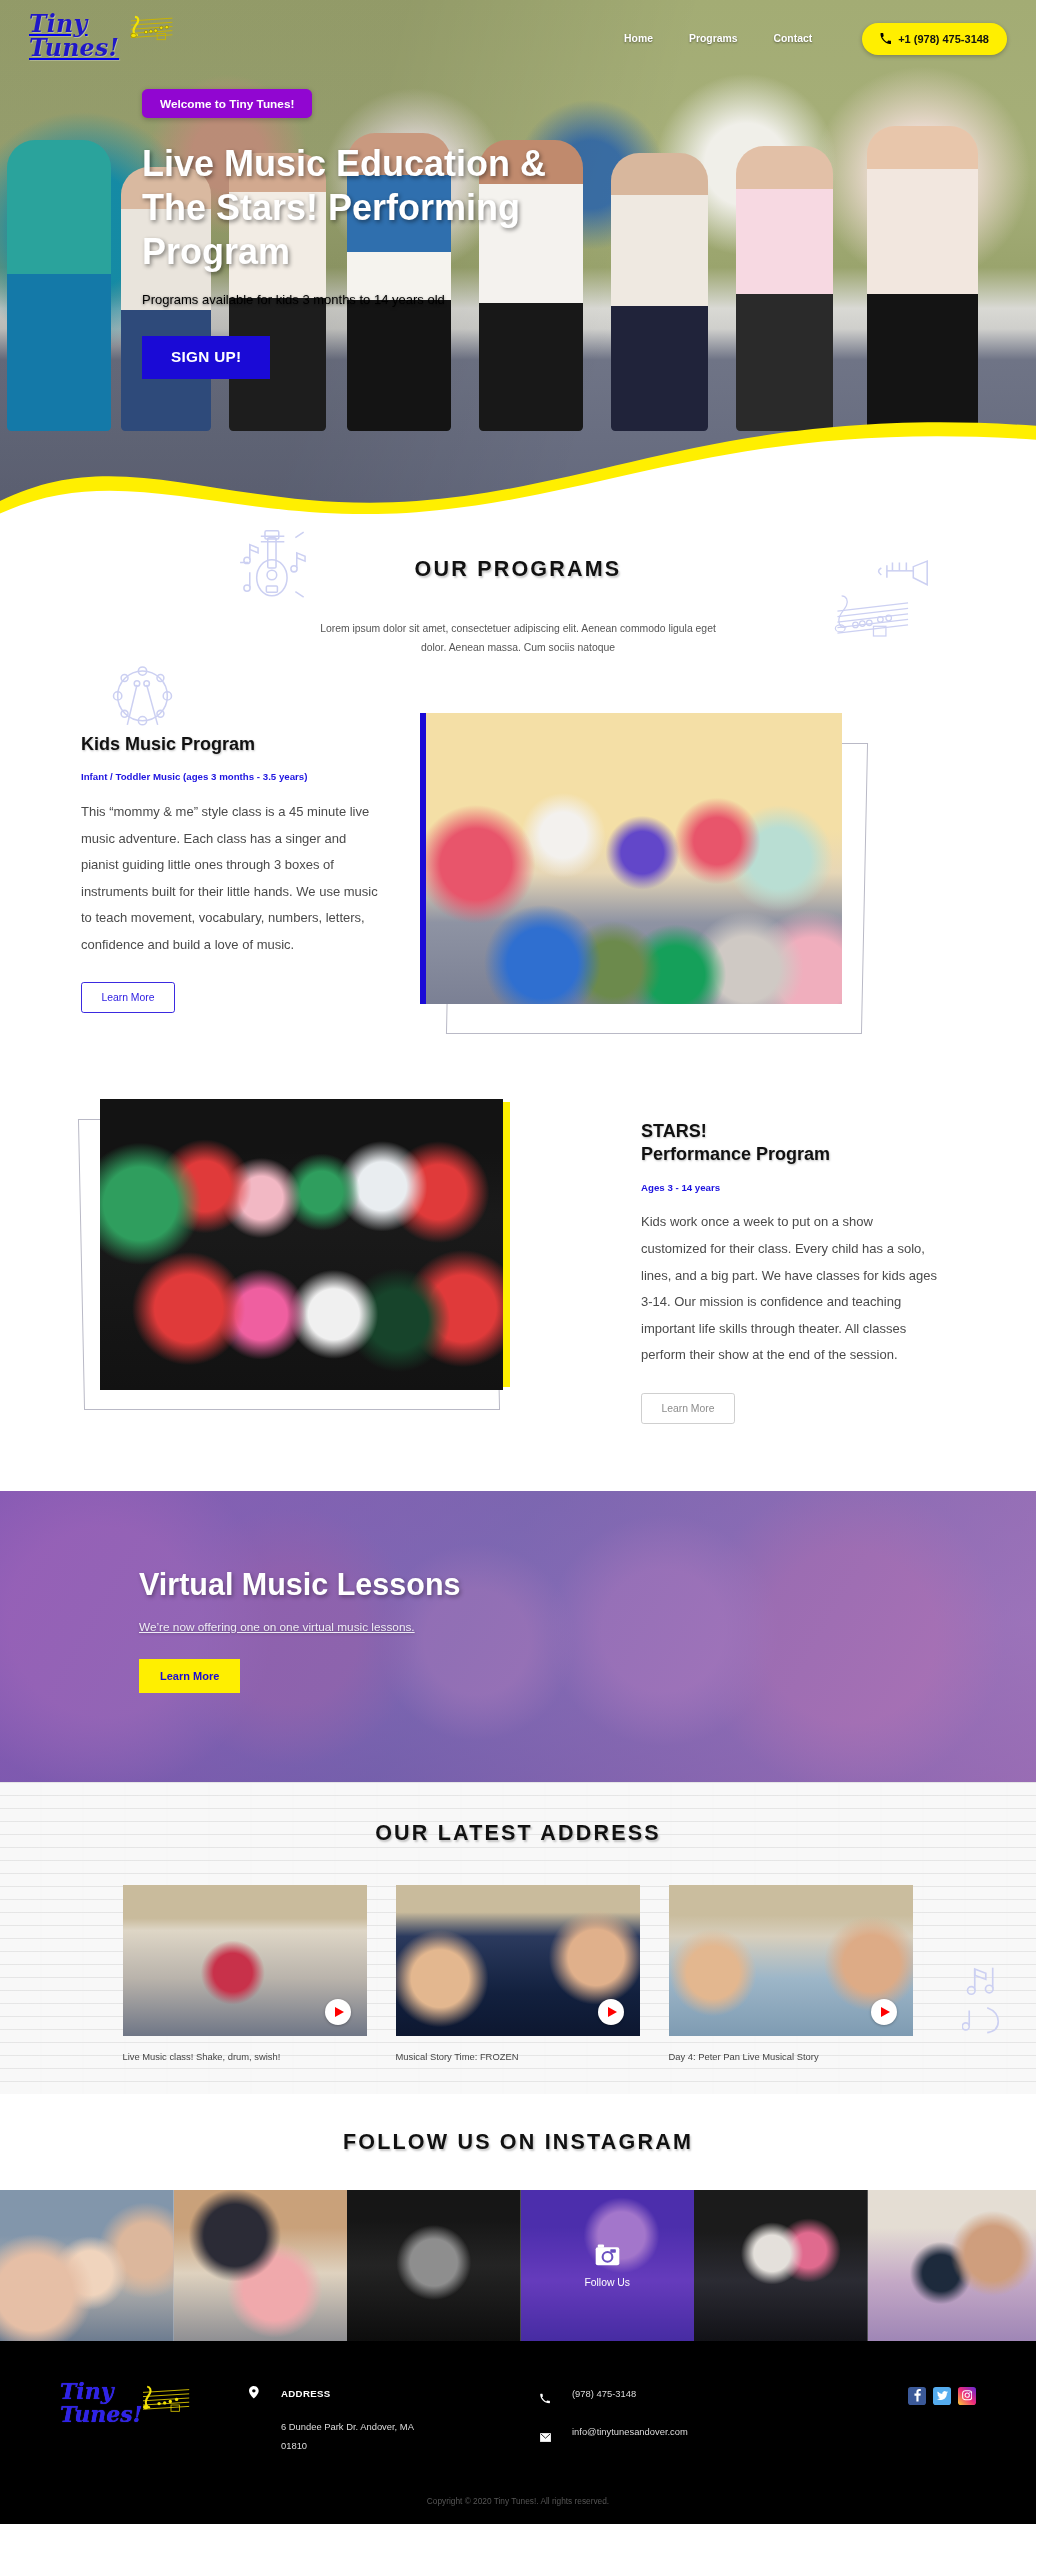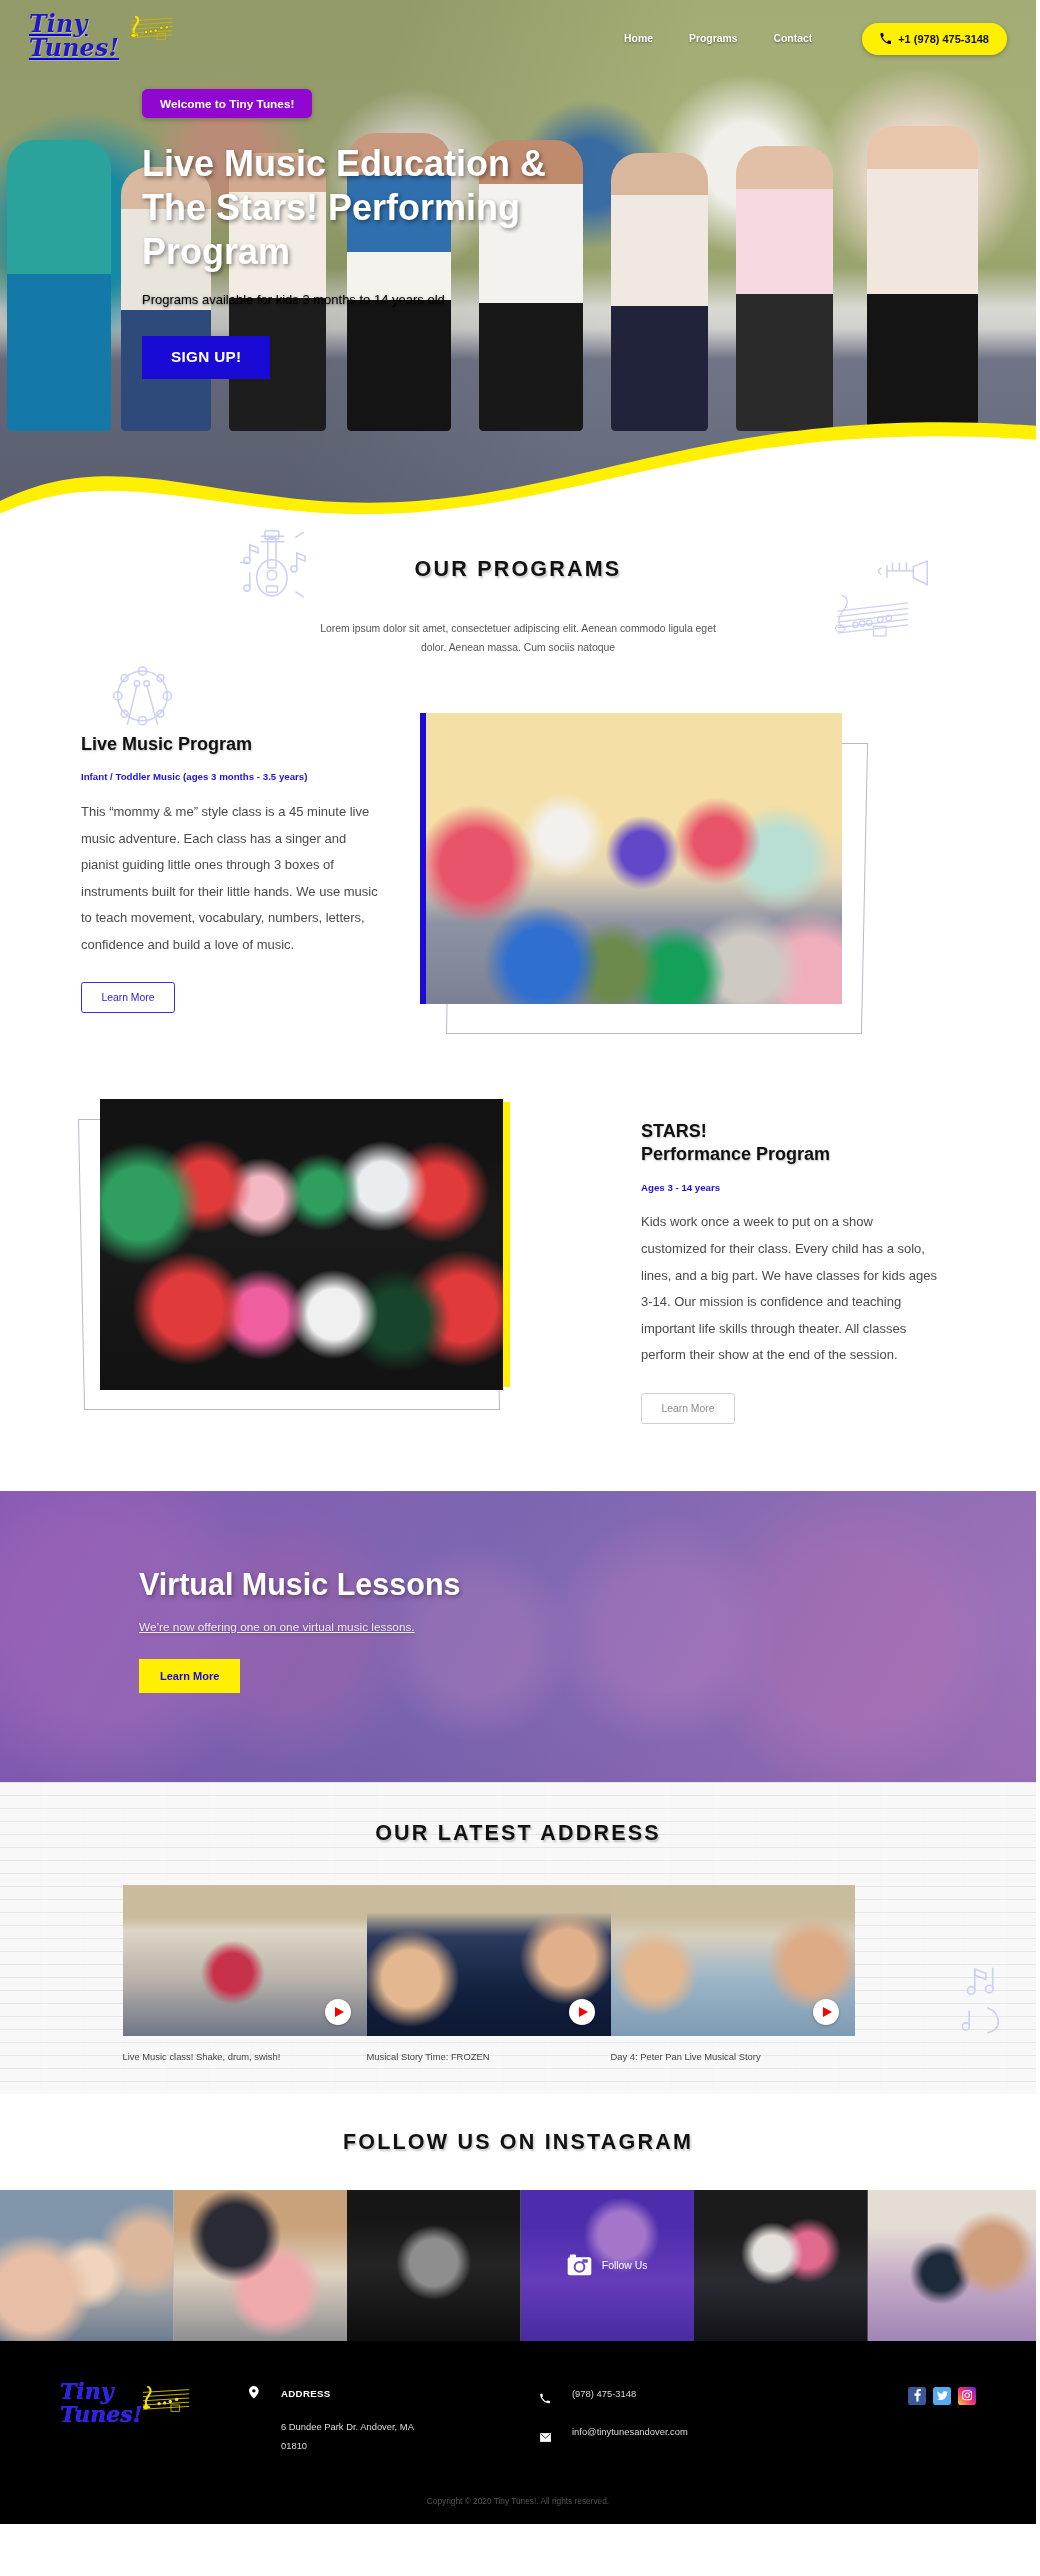--- a/index.html
+++ b/index.html
@@ -212,21 +212,21 @@
 
   
   .videos { position:relative; background:#f1f1f1; padding: 39px 0 32px; }
   .videos:before {
     content:""; position:absolute; inset:0; opacity:.55;
     background:
       repeating-linear-gradient(0deg, rgba(255,255,255,.9) 0 11.8px, rgba(219,219,219,.9) 11.8px 13px),
       repeating-linear-gradient(90deg, rgba(255,255,255,0) 0 40px, rgba(219,219,219,.85) 40px 42px);
   }
   .videos-inner { position:relative; z-index:2; }
-  .video-grid { width: 791px; margin: 39px auto 0; display:flex; }
+  .video-grid { width: 791px; margin: 39px auto 0; display:flex; gap: 29px; }
   .video-card { width: 244px; }
   .video-thumb { position:relative; width:100%; height: 151px; background-size:cover; }
   .vt1 { background-image:
       radial-gradient(circle at 45% 58%, #c8314a 0 12%, rgba(200,49,74,0) 20%),
       linear-gradient(to bottom,#c9bb9c 0 22%, #ded6c6 30%, #b9b3ab 62%, #6f7686 100%); }
   .vt2 { background-image:
       radial-gradient(circle at 18% 62%, #e3b78f 0 13%, rgba(227,183,143,0) 22%),
       radial-gradient(circle at 82% 48%, #e0b08b 0 13%, rgba(224,176,139,0) 22%),
       linear-gradient(to bottom,#c9bb9c 0 18%, #2b3a5e 34%, #12203e 72%, #0d1730 100%); }
   .vt3 { background-image:
@@ -268,21 +268,21 @@
   .ig5 { background-image:
     radial-gradient(circle at 45% 42%, #e4e0db 0 14%, rgba(228,224,219,0) 24%),
     radial-gradient(circle at 66% 40%, #e06a8e 0 12%, rgba(224,106,142,0) 22%),
     linear-gradient(to bottom,#1b1b1b 0 28%, #2b2b33 60%, #121217 100%); }
   .ig6 { background-image:
     radial-gradient(circle at 72% 42%, #cf9e7d 0 18%, rgba(207,158,125,0) 28%),
     radial-gradient(circle at 42% 55%, #1d2a3c 0 14%, rgba(29,42,60,0) 24%),
     linear-gradient(to bottom,#e4ddd3 0 25%, #c4a9c6 60%, #9f86b6 100%); }
   .insta-overlay {
     position:absolute; inset:0; background: rgba(79,46,180,.48);
-    display:flex; flex-direction:row; align-items:center; justify-content:center;
+    display:flex; flex-direction:column; align-items:center; justify-content:center;
     gap: 9.7px; cursor:pointer;
   }
   .insta-follow { color:#fff; font-size:10.4px; }
 
   
   .footer { background:#000; padding: 33px 0 0; }
   .footer-inner { width: 916px; margin: 0 auto; display:flex; align-items:flex-start; }
   .f-brand { width: 187px; padding-top: 5.6px; }
   .f-brand-text {
     font-family:"DejaVu Serif", serif; font-weight:bold; font-style:italic;
@@ -460,21 +460,21 @@
           <circle cx="44" cy="46" r="3"></circle>
           <circle cx="46" cy="58" r="3"></circle>
       </g>
     </svg>
 
     <h2 class="section-title">OUR PROGRAMS</h2>
     <p class="section-lead">Lorem ipsum dolor sit amet, consectetuer adipiscing elit. Aenean commodo ligula eget dolor. Aenean massa. Cum sociis natoque</p>
 
     <div class="row row-1">
       <div class="col-text">
-        <h3 class="blk-title">Live Music Program</h3>
+        <h3 class="blk-title">Kids Music Program</h3>
         <div class="blk-ages">Infant / Toddler Music (ages 3 months - 3.5 years)</div>
         <p class="blk-body">This “mommy &amp; me” style class is a 45 minute live music adventure. Each class has a singer and pianist guiding little ones through 3 boxes of instruments built for their little hands. We use music to teach movement, vocabulary, numbers,  letters, confidence and build a love of music.</p>
         <button class="learn-btn">Learn More</button>
       </div>
       <div class="col-img">
         <div class="framed f-live">
           <div class="outline"></div>
           <div class="bar"></div>
           <div class="photo photo-live"></div>
         </div>

